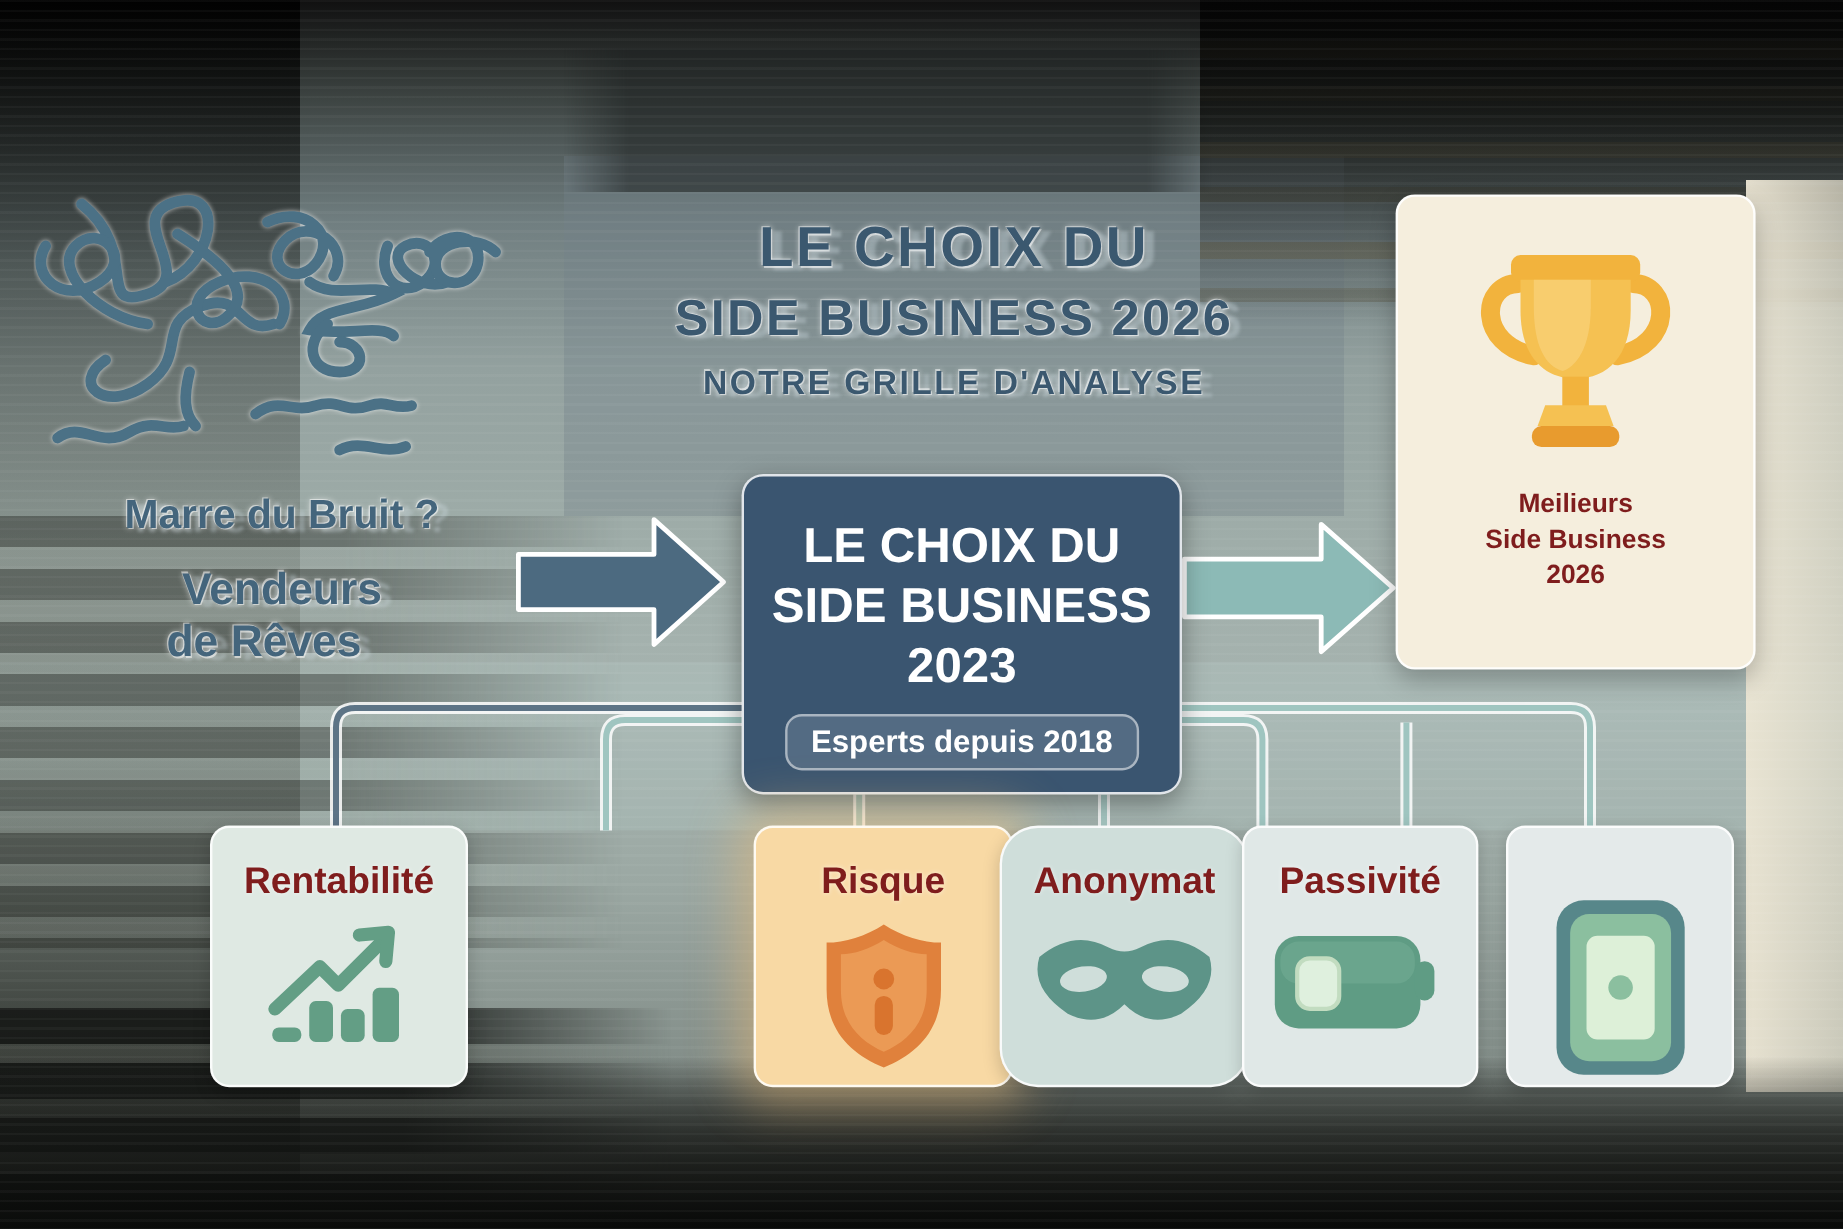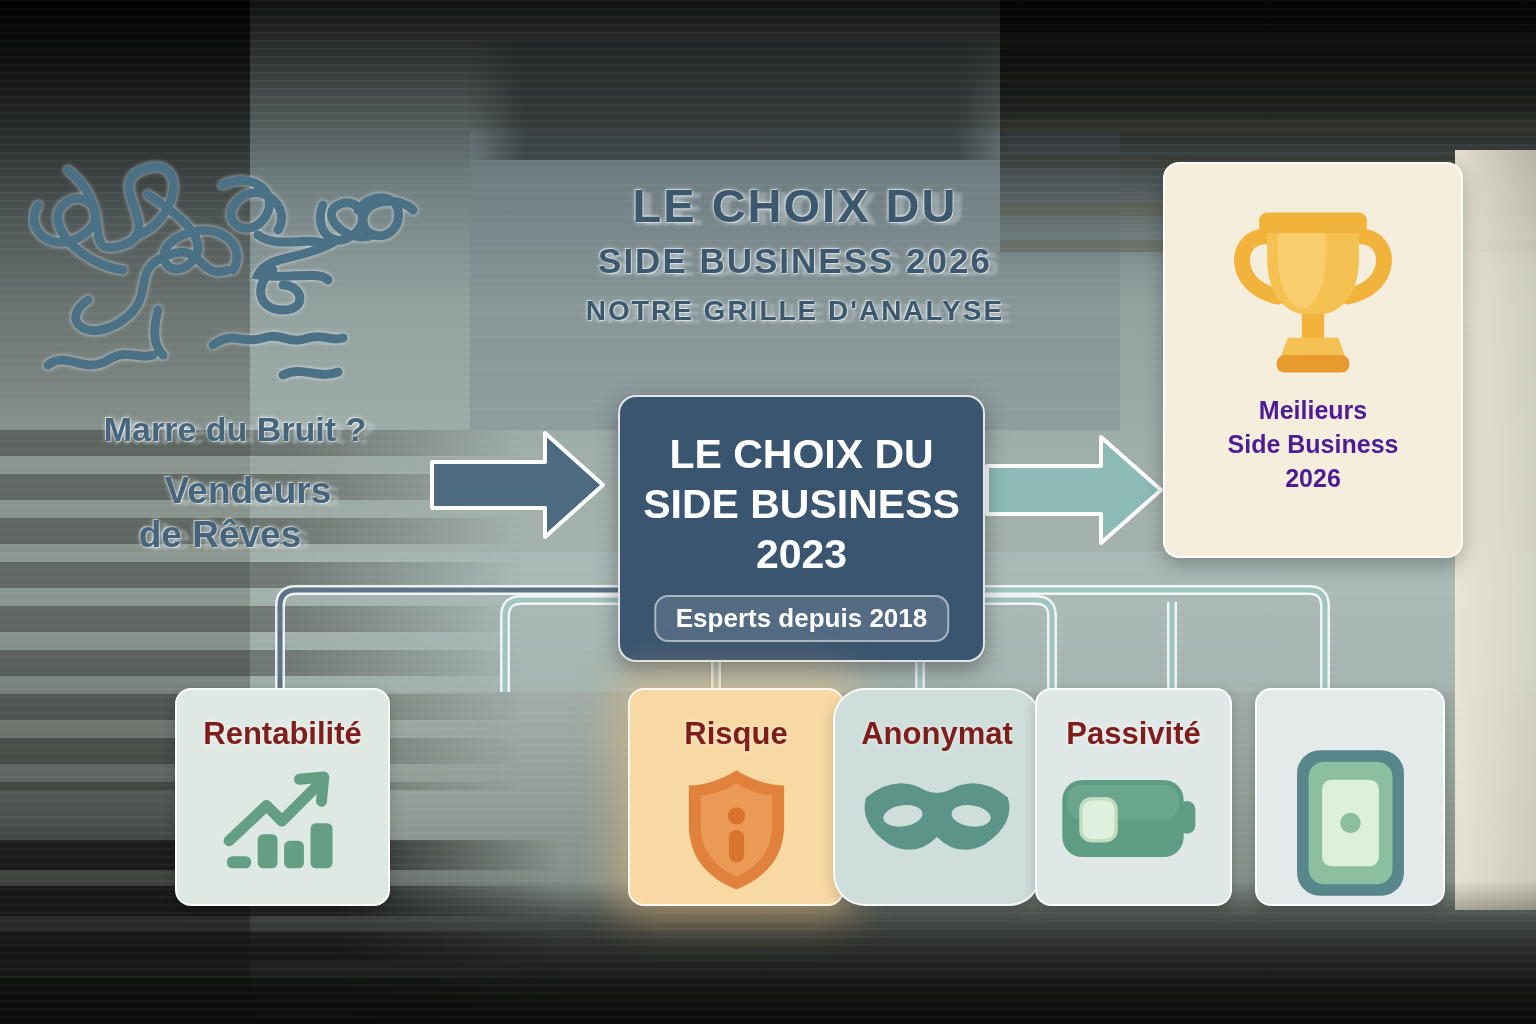--- a/index.html
+++ b/index.html
@@ -32,33 +32,33 @@
     background:repeating-linear-gradient(180deg,rgba(20,22,20,.85) 0 30px,rgba(70,74,68,.55) 30px 46px);
     -webkit-mask-image:linear-gradient(90deg,#000 60%,transparent 100%);
     mask-image:linear-gradient(90deg,#000 60%,transparent 100%);}
   .bg-scanlines{left:0;top:0;width:1536px;height:1024px;
     background:repeating-linear-gradient(180deg,rgba(255,255,255,.035) 0 2px,transparent 2px 8px);}
   
   .glow{text-shadow:0 0 5px rgba(255,255,255,.65),1px 1px 0 rgba(255,255,255,.5),-1px -1px 0 rgba(255,255,255,.5),9px 3px 3px rgba(205,218,224,.38);}
   .brand-tagline{color:#44657c;font-weight:bold;text-align:center;line-height:1.25;}
   .big-title{left:470px;top:178px;width:650px;text-align:center;color:#3b586f;font-weight:800;}
   .big-title .l1{font-size:47px;letter-spacing:2px;}
-  .big-title .l2{font-size:35px;letter-spacing:2px;margin-top:8px;}
+  .big-title .l2{font-size:42px;letter-spacing:2px;margin-top:8px;}
   .big-title .sub{font-size:28px;letter-spacing:2px;margin-top:14px;font-weight:bold;}
   
   .center-box{left:618px;top:395px;width:367px;height:267px;background:#3a5570;border:2px solid rgba(255,255,255,.85);
     border-radius:18px;box-shadow:0 8px 22px rgba(0,0,0,.35);color:#fff;text-align:center;box-sizing:border-box;}
   .center-box .line{font-weight:800;font-size:41px;line-height:1.22;}
   .center-box .lines{margin-top:32px;}
   .badge{position:absolute;left:50%;transform:translateX(-50%);bottom:18px;background:rgba(240,244,248,.14);
     border:2px solid rgba(255,255,255,.5);border-radius:14px;padding:6px 20px;font-size:26px;font-weight:bold;white-space:nowrap;}
   
   .result-card{left:1163px;top:162px;width:300px;height:396px;background:#f5eedd;border:2px solid rgba(255,255,255,.9);
     border-radius:16px;box-shadow:0 8px 20px rgba(0,0,0,.25);text-align:center;box-sizing:border-box;}
-  .result-card .label{color:#4c1d95;font-weight:800;font-size:25px;line-height:1.35;margin-top:8px;}
+  .result-card .label{color:#7f1d1d;font-weight:800;font-size:22px;line-height:1.35;margin-top:18px;}
   
   .card{top:688px;height:218px;border:2px solid rgba(255,255,255,.85);border-radius:16px;
     box-shadow:0 5px 14px rgba(0,0,0,.18);box-sizing:border-box;text-align:center;}
   .card .label{color:#7f1d1d;font-weight:800;font-size:31px;margin-top:26px;text-shadow:0 0 4px rgba(255,255,255,.6);}
   .card .icon-wrap{display:flex;justify-content:center;align-items:center;margin-top:14px;}
   .c1{left:175px;width:215px;background:#dfe9e3;}
   .c2{left:400px;width:210px;background:#e6ead9;}
   .c3{left:628px;width:216px;background:#f8d9a4;box-shadow:0 0 40px 14px rgba(244,188,112,.45);}
   .c4{left:833px;width:208px;background:#cfdeda;border-radius:32px;}
   .c5{left:1035px;width:197px;background:#e0e8e7;}
@@ -93,21 +93,21 @@
       <path d="M295 55 C 285 80, 305 100, 325 85 C 345 70, 330 45, 310 55 C 290 65, 320 95, 345 85"></path>
       <path d="M330 60 C 345 40, 375 45, 370 70 C 365 92, 335 90, 335 70 C 335 50, 370 45, 385 60"></path>
       <path d="M20 215 C 40 200, 55 225, 80 210 C 100 198, 110 210, 125 205"></path>
       <path d="M130 160 C 125 180, 125 195, 135 205"></path>
       <path d="M185 195 C 205 180, 215 195, 235 188 C 255 182, 260 195, 280 188 C 295 183, 300 192, 315 188"></path>
       <path d="M255 225 C 275 215, 290 230, 310 222"></path>
     </g>
   </svg>
 
   <div class="abs brand-tagline glow" style="left:55px;top:408px;width:360px;font-size:34px;">Marre du Bruit ?</div>
-  <div class="abs brand-tagline glow" style="left:68px;top:468px;width:360px;font-size:37px;">Vendeurs</div>
+  <div class="abs brand-tagline glow" style="left:55px;top:468px;width:360px;font-size:37px;">Vendeurs</div>
   <div class="abs brand-tagline glow" style="left:40px;top:512px;width:360px;font-size:37px;">de Rêves</div>
 
   <div class="abs big-title">
     <div class="l1 glow">LE CHOIX DU</div>
     <div class="l2 glow">SIDE BUSINESS 2026</div>
     <div class="sub glow">NOTRE GRILLE D'ANALYSE</div>
   </div>
 
   <svg class="abs" style="left:0;top:0;" width="1536" height="1024" viewBox="0 0 1536 1024">
     <g fill="none" stroke="#ffffff" stroke-width="10" opacity=".85">

